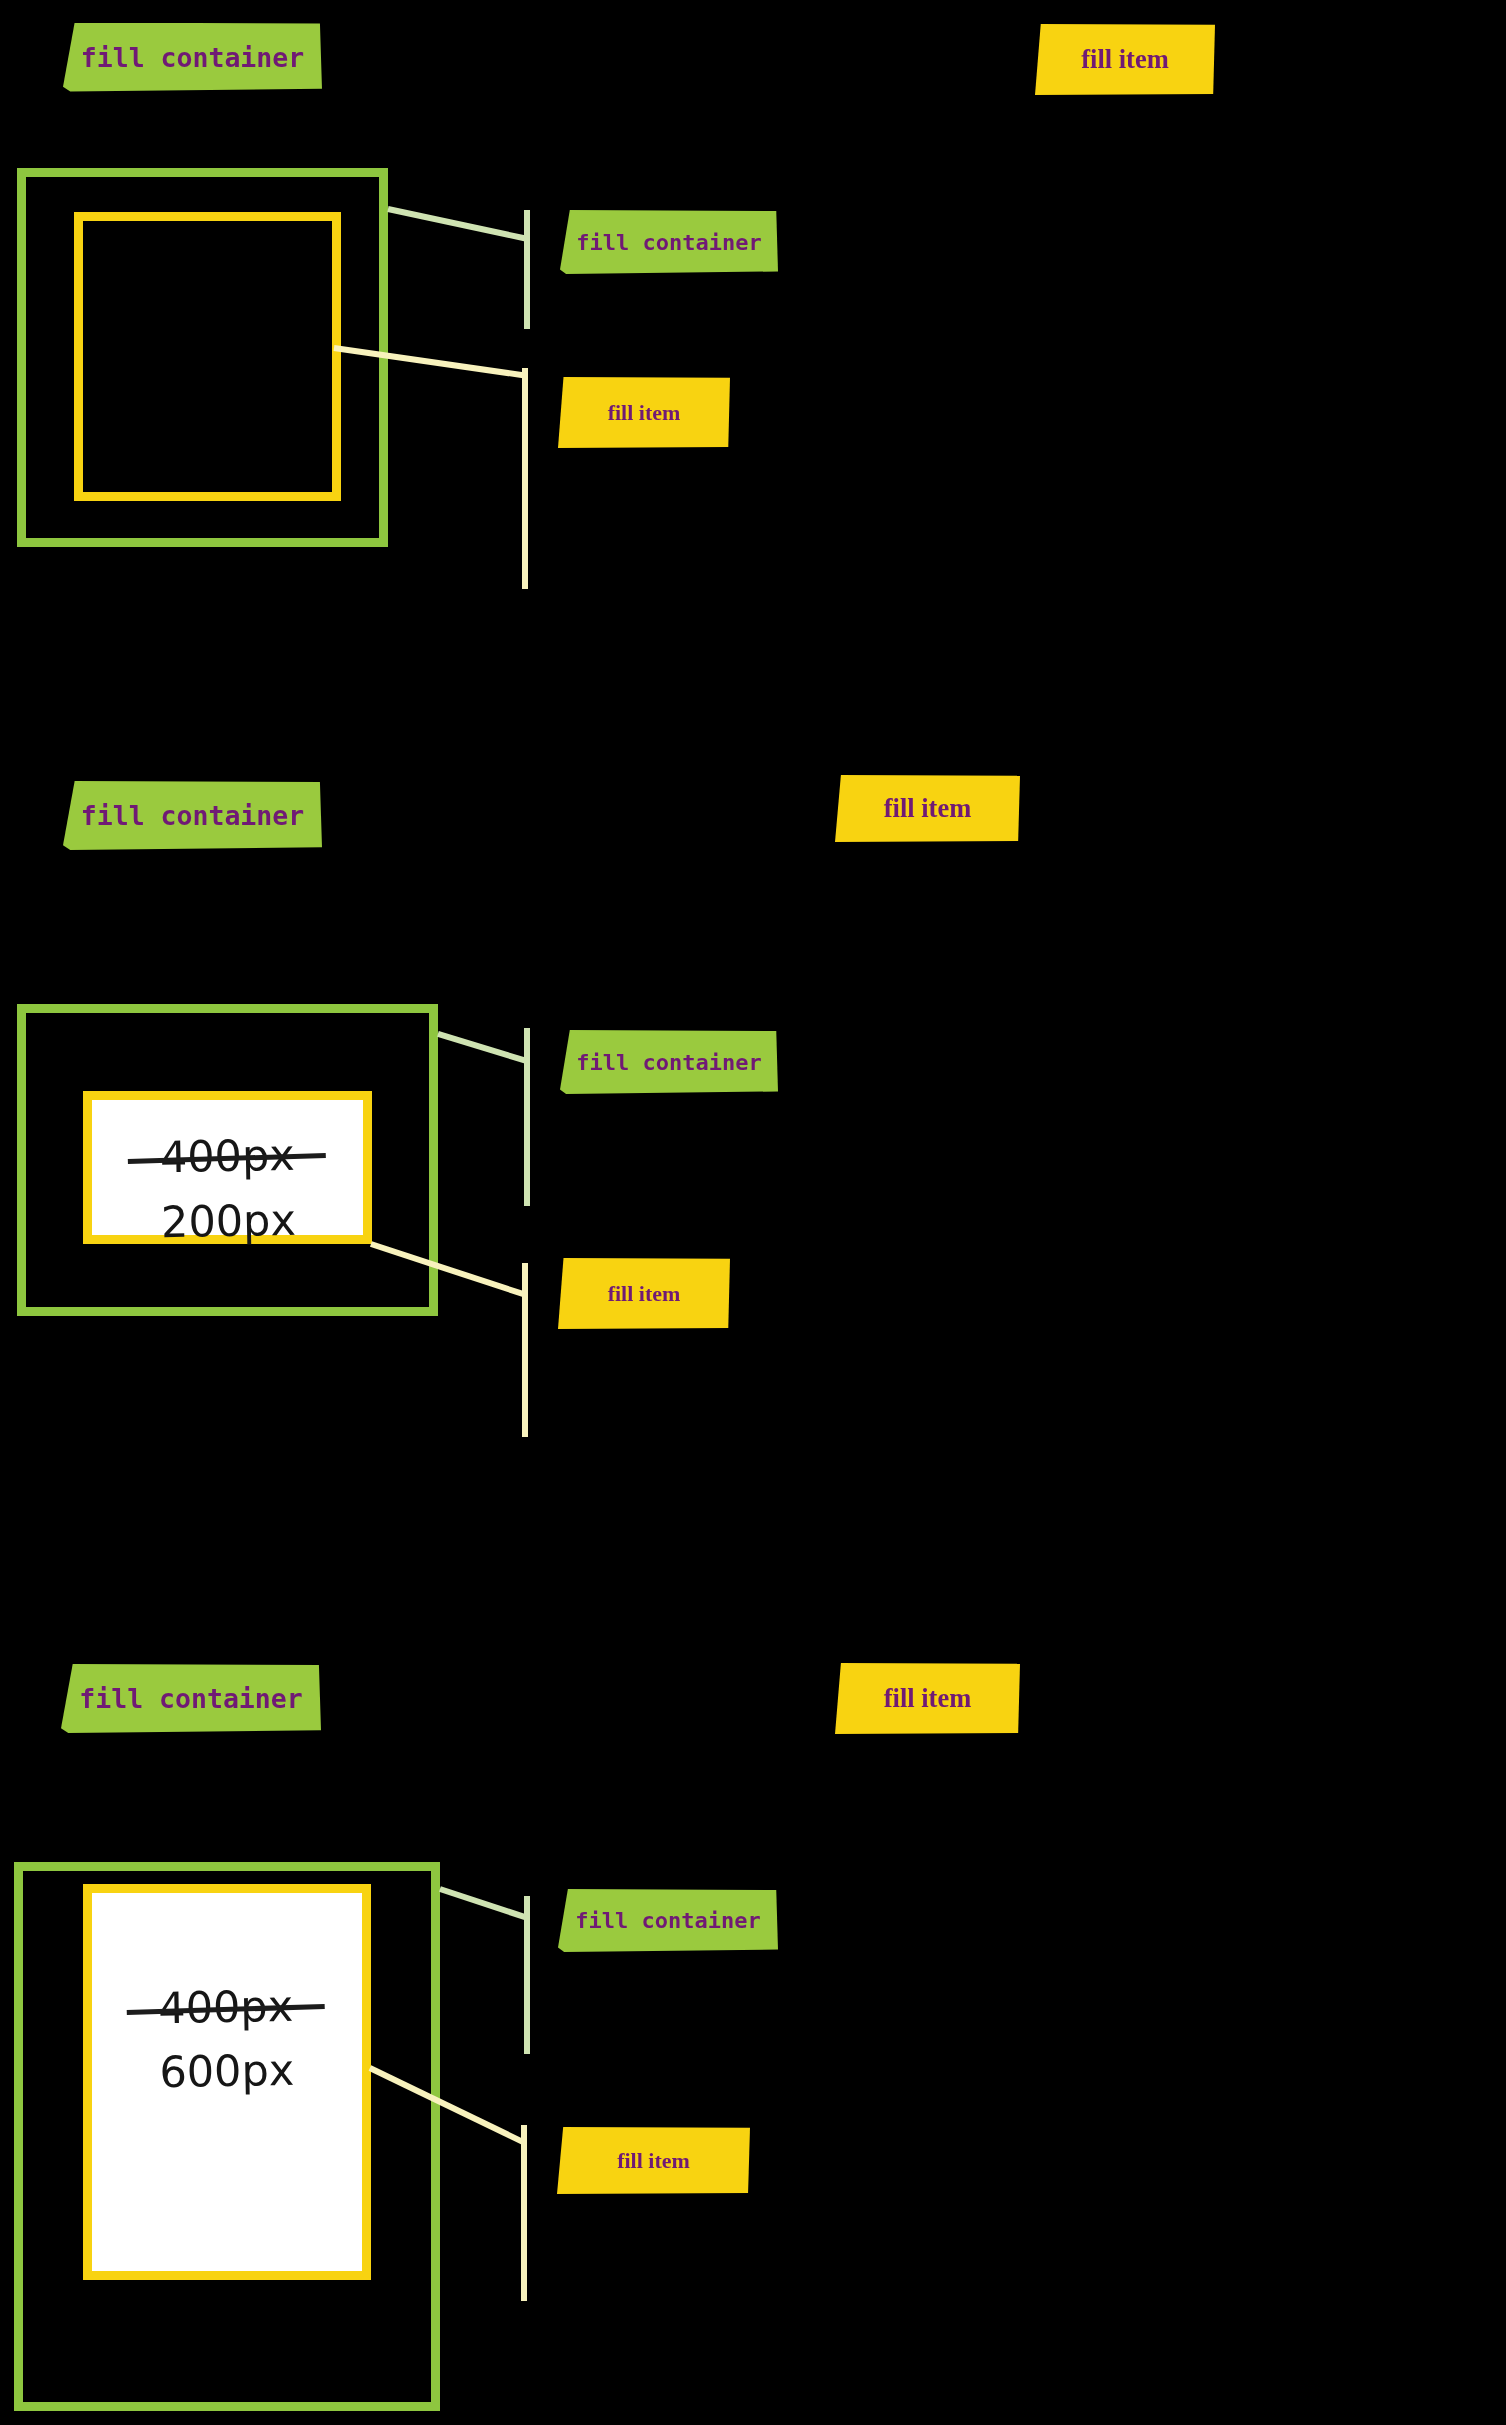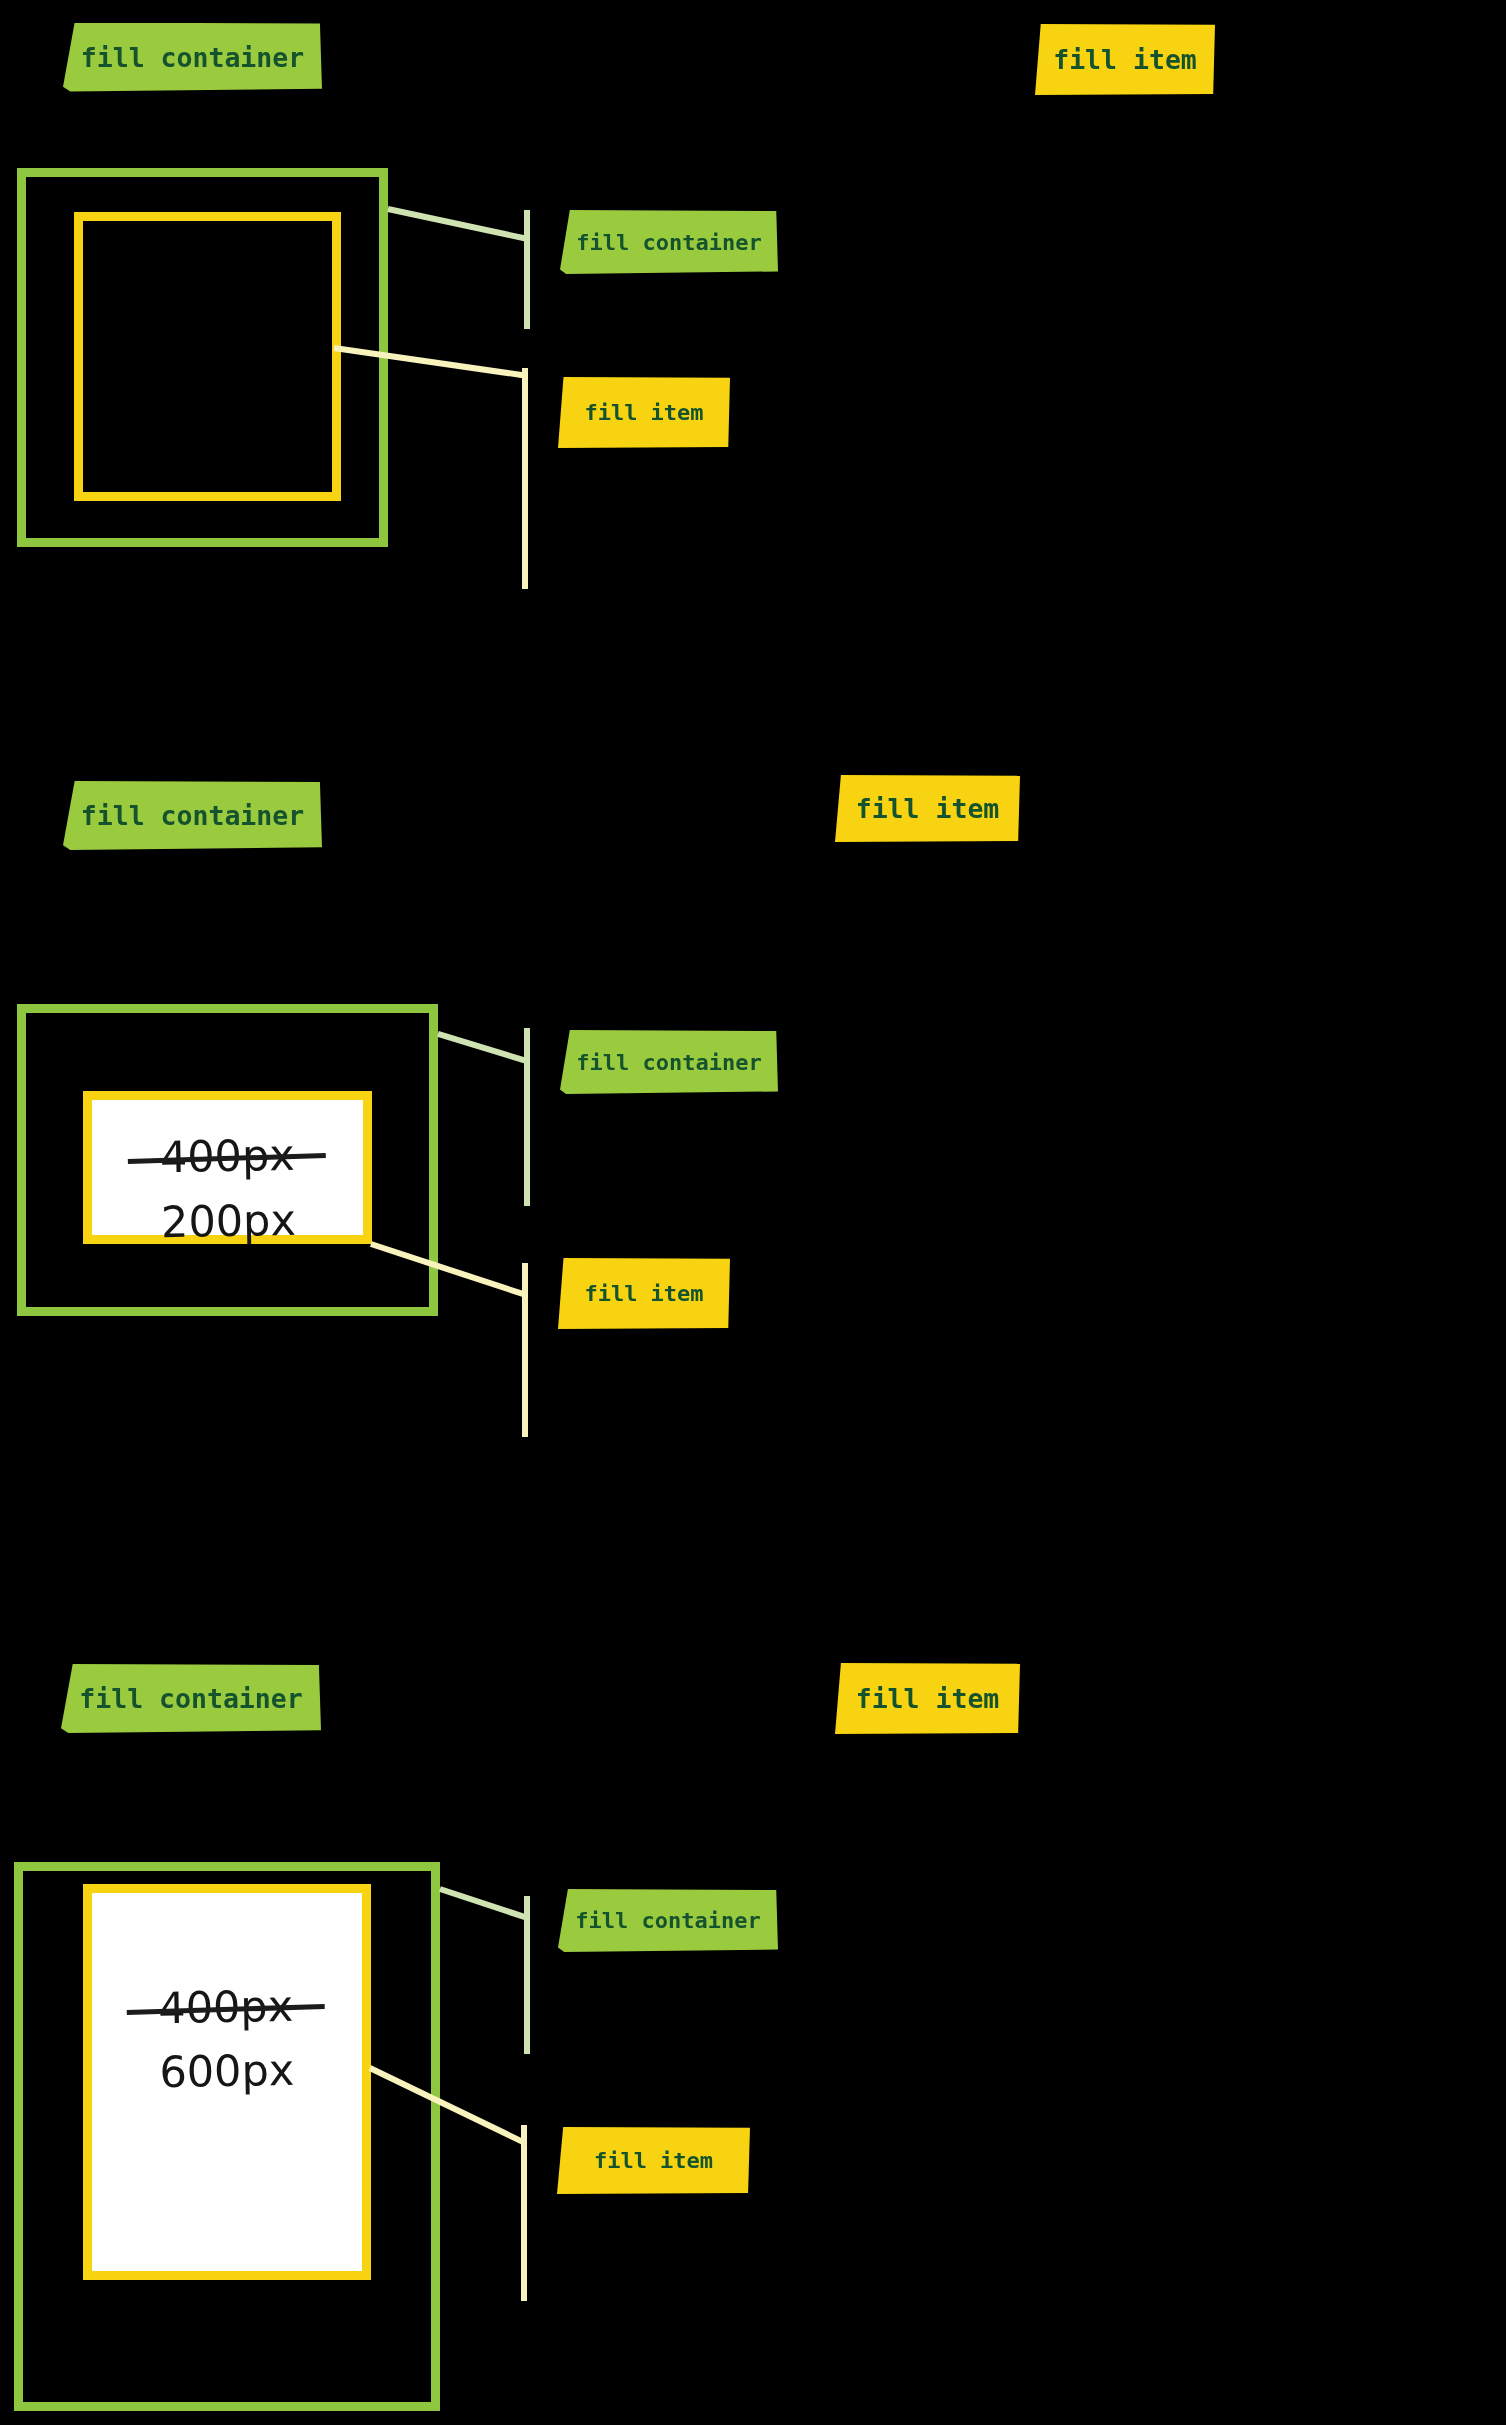--- a/index.html
+++ b/index.html
@@ -1,22 +1,22 @@
 <!DOCTYPE html>
 <html style="font-size:13px"><head>
 <meta charset="utf-8">
 <style>
   html,body{margin:0;padding:0;background:#000;}
   .canvas{position:relative;width:1507px;height:2426px;background:#000;overflow:hidden;
           font-family:"DejaVu Sans Mono","Liberation Mono",monospace;}
   
   .tag{position:absolute;display:flex;align-items:center;justify-content:center;
-       color:#14532d;font-weight:bold;white-space:nowrap;}
+       color:#701a75;font-weight:bold;white-space:nowrap;}
   .tag.green{background:#9aca3e;clip-path:polygon(4.5% 0,99.2% 1.5%,100% 96%,2.8% 100%,0 93%);}
-  .tag.yellow{background:#f8d311;clip-path:polygon(3.2% 0,100% 1%,99% 98.5%,0 100%);}
+  .tag.yellow{background:#f8d311;clip-path:polygon(3.2% 0,100% 1%,99% 98.5%,0 100%);font-family:Liberation Serif, serif;}
   .tag.hdr{font-size:26.5px;}
   .tag.call{font-size:22px;}
   
   .gbox{position:absolute;border:9.6px solid #8ec63f;box-sizing:border-box;background:transparent;}
   .ybox{position:absolute;border:9.6px solid #f8d311;box-sizing:border-box;background:transparent;}
   .ybox.white{background:#fff;}
   
   .vline{position:absolute;width:5.6px;}
   .vline.g{background:#cfe3b2;}
   .vline.y{background:#f8f2bd;}

